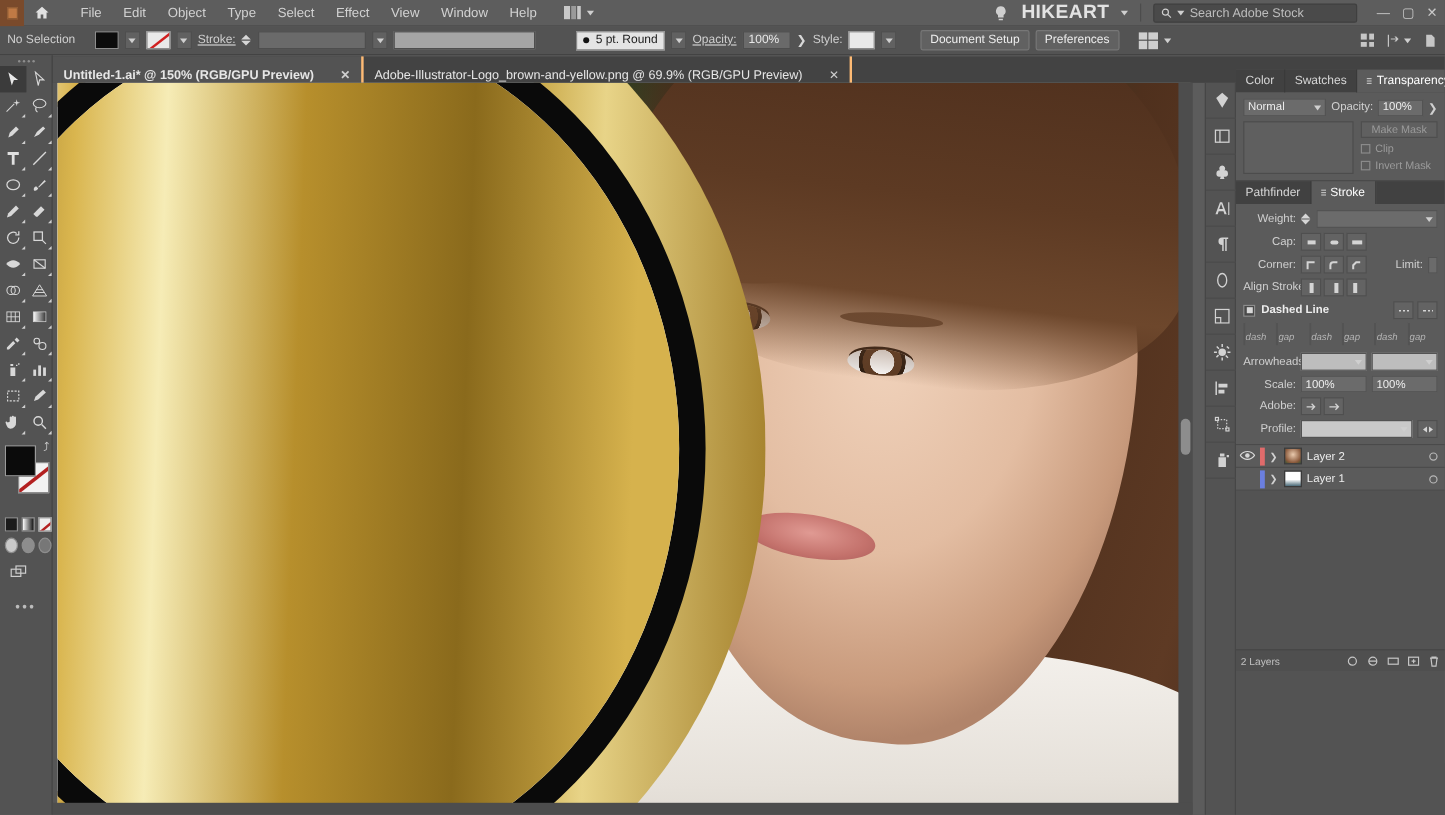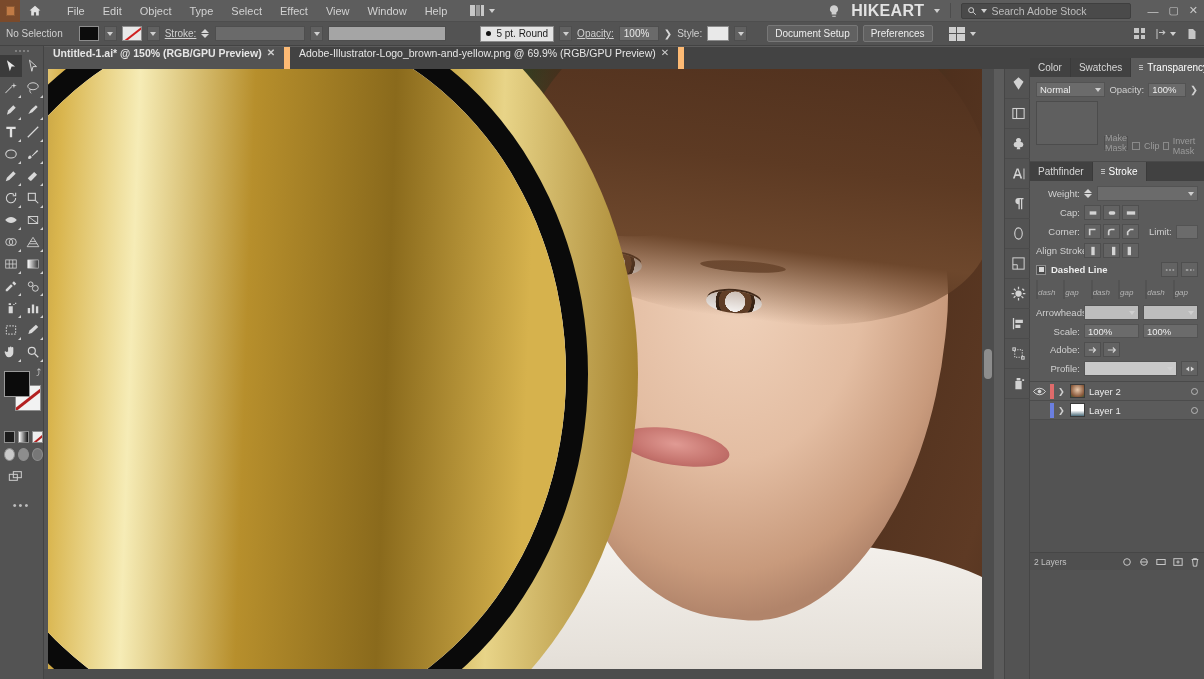--- a/index.html
+++ b/index.html
@@ -98,22 +98,22 @@
   .cb-right { margin-left:auto; display:flex; align-items:center; gap:10px; padding-right:6px; }
   .grid-ic { width:11px;height:11px; display:grid;grid-template-columns:1fr 1fr;grid-template-rows:1fr 1fr;gap:2px; }
   .grid-ic b { background:#c6c6c6; }
 
   
   .tabbar {
     position:absolute; left:44px; top:47px; width:1160px; height:22px;
     background:#434343; display:flex; align-items:flex-end;
   }
   .tab {
-    height:22px; display:flex; align-items:flex-start; gap:5px; padding:0 9px;
-    font-size:10.5px; color:#e6e6e6; border-right:6px solid #fdba74;
+    height:22px; display:flex; align-items:flex-end; gap:22px; padding:0 9px;
+    font-size:10.5px; color:#e6e6e6; border-right:2px solid #fdba74;
   }
   .tab.active { background:#535353; font-weight:bold; }
   .tab .x { font-size:10px; color:#cfcfcf; }
 
   
   .toolbar {
     position:absolute; left:0; top:46px; width:44px; height:633px;
     background:#535353; border-right:1px solid #434343;
   }
   .tb-grip { height:9px; display:flex; align-items:center; justify-content:center; gap:2px; }
@@ -296,21 +296,21 @@
   .lab { font-size:9.5px; color:#d0d0d0; white-space:nowrap; }
   .sel-box {
     height:15px; background:#6b6b6b; border:1px solid #535353;
     display:flex; align-items:center; justify-content:space-between;
     padding:0 3px; font-size:9.5px; color:#ededed;
   }
   .ipt { height:14px; background:#6b6b6b; border:1px solid #535353; font-size:9.5px; color:#ededed;
     display:flex; align-items:center; padding:0 3px; }
   .thumb-area { display:flex; gap:6px; margin-top:4px; }
   .thumb-box { width:92px; height:44px; background:#5f5f5f; border:1px solid #4c4c4c; }
-  .mask-col { flex:1; display:flex; flex-direction:row; gap:4px;margin-top:35px; }
+  .mask-col { flex:1; display:flex; flex-direction:column; gap:4px; }
   .mask-btn { height:14px; background:#606060; border:1px solid #4e4e4e; font-size:9px;
     color:#9a9a9a; display:flex;align-items:center;justify-content:center; }
   .chk { display:flex; align-items:center; gap:4px; font-size:9px; color:#9b9b9b; }
   .chk i { width:8px; height:8px; border:1px solid #8a8a8a; background:#5b5b5b; display:block; }
   .btn3 { display:flex; gap:2px; }
   .sqbtn { width:17px; height:15px; background:#636363; border:1px solid #4f4f4f;
     display:flex;align-items:center;justify-content:center; }
   .sqbtn svg { width:10px;height:10px; }
   .dashhdr { display:flex; align-items:center; gap:5px; margin:2px 0 4px; }
   .dashchk { width:10px;height:10px;background:#4a4a4a;border:1px solid #8d8d8d;
@@ -854,21 +854,21 @@
               <svg viewBox="0 0 12 12" fill="none" stroke="#d4d4d4" stroke-width="2">
                 <path d="M2 10V6a3 3 0 0 1 3-3h4"></path>
               </svg>
             </span>
           <span class="sqbtn">
               <svg viewBox="0 0 12 12" fill="none" stroke="#d4d4d4" stroke-width="2">
                 <path d="M2 10V6l3-3h4"></path>
               </svg>
             </span>
         </span>
-        <span class="lab" style="margin-left:6px">Limit:</span>
+        <span class="lab" style="margin-left:20px">Limit:</span>
         <span class="ipt" style="flex:1"></span>
       </div>
       <div class="row">
         <span class="lab" style="width:44px;text-align:right">Align Stroke:</span>
         <span class="btn3">
           <span class="sqbtn">
               <svg viewBox="0 0 12 12" fill="#d4d4d4">
                 <rect x="4" y="1" width="4" height="10"></rect>
               </svg>
             </span>

